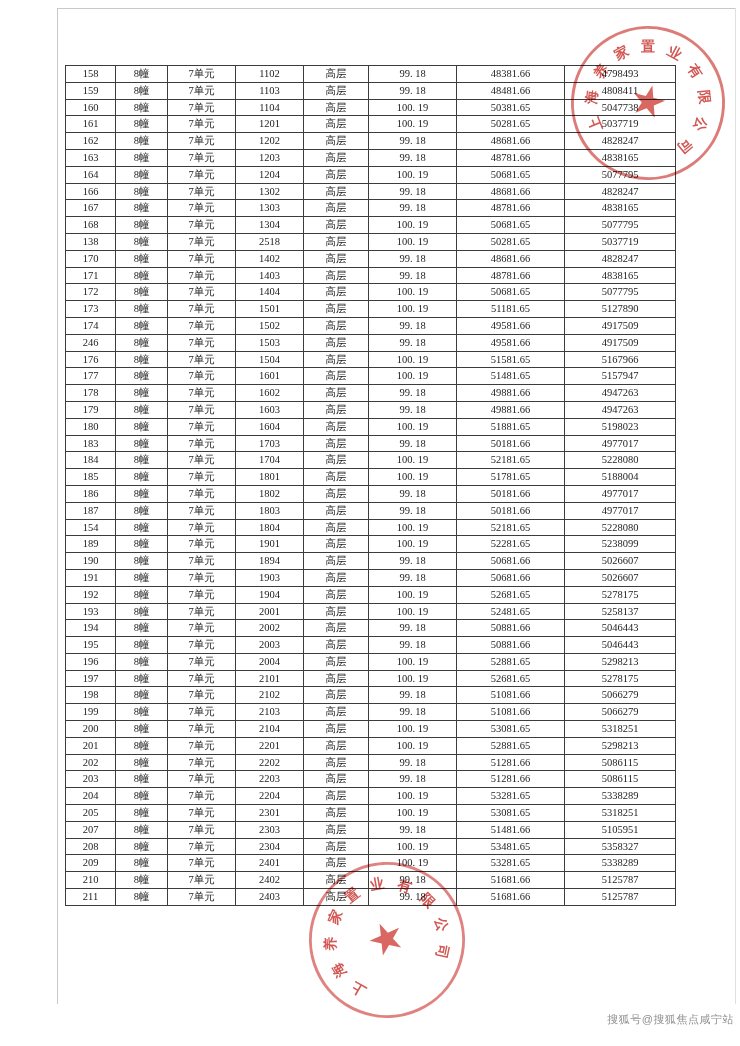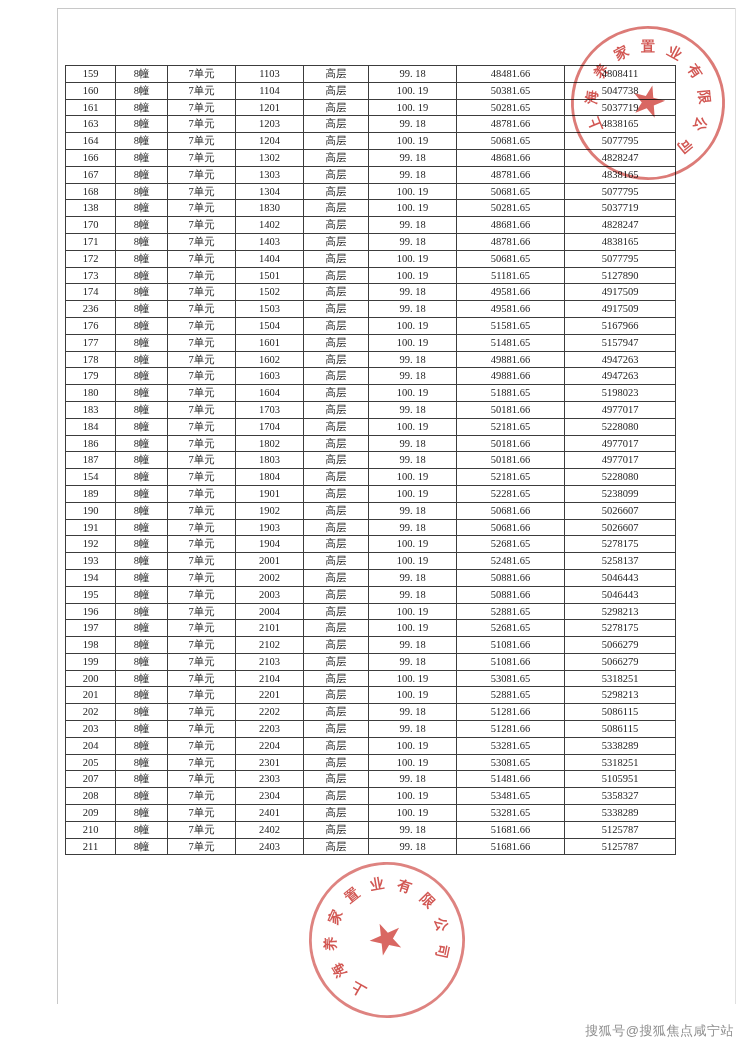--- a/index.html
+++ b/index.html
@@ -52,22 +52,22 @@
   .ring-ch{
     position:absolute;left:50%;top:50%;
     width:18px;height:18px;margin:-9px 0 0 -9px;
     text-align:center;line-height:18px;
     font-size:14px;font-weight:bold;
     color:rgba(197,40,34,0.78);
     transform-origin:center;
     font-family:"DejaVu Sans",sans-serif;
   }
   .watermark{
-    position:absolute;right:6px;bottom:6px;
-    font-size:13px;color:#8f8f8f;
+    position:absolute;right:6px;bottom:19px;
+    font-size:11px;color:#8f8f8f;
     font-family:"Liberation Sans","DejaVu Sans",sans-serif;
     letter-spacing:0.5px;
   }
 </style>
 </head>
 <body>
 
 <div class="page">
   <div class="edge-top"></div>
   <div class="edge-left"></div>
@@ -79,20 +79,30 @@
         <col style="width:52px">
         <col style="width:68px">
       <col style="width:68px">
         <col style="width:65px">
         <col style="width:88px">
       <col style="width:108px">
         <col style="width:111px">
     </colgroup>
     <tbody id="table-body">
         <tr>
+          <td>158</td>
+          <td>8幢</td>
+          <td>7单元</td>
+          <td>1102</td>
+          <td>高层</td>
+          <td>99. 18</td>
+          <td>48381.66</td>
+          <td>4798493</td>
+        </tr>
+        <tr>
           <td>159</td>
           <td>8幢</td>
           <td>7单元</td>
           <td>1103</td>
           <td>高层</td>
           <td>99. 18</td>
           <td>48481.66</td>
           <td>4808411</td>
         </tr>
         <tr>
@@ -109,20 +119,30 @@
           <td>161</td>
           <td>8幢</td>
           <td>7单元</td>
           <td>1201</td>
           <td>高层</td>
           <td>100. 19</td>
           <td>50281.65</td>
           <td>5037719</td>
         </tr>
         <tr>
+          <td>162</td>
+          <td>8幢</td>
+          <td>7单元</td>
+          <td>1202</td>
+          <td>高层</td>
+          <td>99. 18</td>
+          <td>48681.66</td>
+          <td>4828247</td>
+        </tr>
+        <tr>
           <td>163</td>
           <td>8幢</td>
           <td>7单元</td>
           <td>1203</td>
           <td>高层</td>
           <td>99. 18</td>
           <td>48781.66</td>
           <td>4838165</td>
         </tr>
         <tr>
@@ -162,21 +182,21 @@
           <td>1304</td>
           <td>高层</td>
           <td>100. 19</td>
           <td>50681.65</td>
           <td>5077795</td>
         </tr>
         <tr>
           <td>138</td>
           <td>8幢</td>
           <td>7单元</td>
-          <td>1830</td>
+          <td>2518</td>
           <td>高层</td>
           <td>100. 19</td>
           <td>50281.65</td>
           <td>5037719</td>
         </tr>
         <tr>
           <td>170</td>
           <td>8幢</td>
           <td>7单元</td>
           <td>1402</td>
@@ -219,21 +239,21 @@
           <td>174</td>
           <td>8幢</td>
           <td>7单元</td>
           <td>1502</td>
           <td>高层</td>
           <td>99. 18</td>
           <td>49581.66</td>
           <td>4917509</td>
         </tr>
         <tr>
-          <td>236</td>
+          <td>246</td>
           <td>8幢</td>
           <td>7单元</td>
           <td>1503</td>
           <td>高层</td>
           <td>99. 18</td>
           <td>49581.66</td>
           <td>4917509</td>
         </tr>
         <tr>
           <td>176</td>
@@ -299,20 +319,30 @@
           <td>184</td>
           <td>8幢</td>
           <td>7单元</td>
           <td>1704</td>
           <td>高层</td>
           <td>100. 19</td>
           <td>52181.65</td>
           <td>5228080</td>
         </tr>
         <tr>
+          <td>185</td>
+          <td>8幢</td>
+          <td>7单元</td>
+          <td>1801</td>
+          <td>高层</td>
+          <td>100. 19</td>
+          <td>51781.65</td>
+          <td>5188004</td>
+        </tr>
+        <tr>
           <td>186</td>
           <td>8幢</td>
           <td>7单元</td>
           <td>1802</td>
           <td>高层</td>
           <td>99. 18</td>
           <td>50181.66</td>
           <td>4977017</td>
         </tr>
         <tr>
@@ -342,21 +372,21 @@
           <td>1901</td>
           <td>高层</td>
           <td>100. 19</td>
           <td>52281.65</td>
           <td>5238099</td>
         </tr>
         <tr>
           <td>190</td>
           <td>8幢</td>
           <td>7单元</td>
-          <td>1902</td>
+          <td>1894</td>
           <td>高层</td>
           <td>99. 18</td>
           <td>50681.66</td>
           <td>5026607</td>
         </tr>
         <tr>
           <td>191</td>
           <td>8幢</td>
           <td>7单元</td>
           <td>1903</td>

